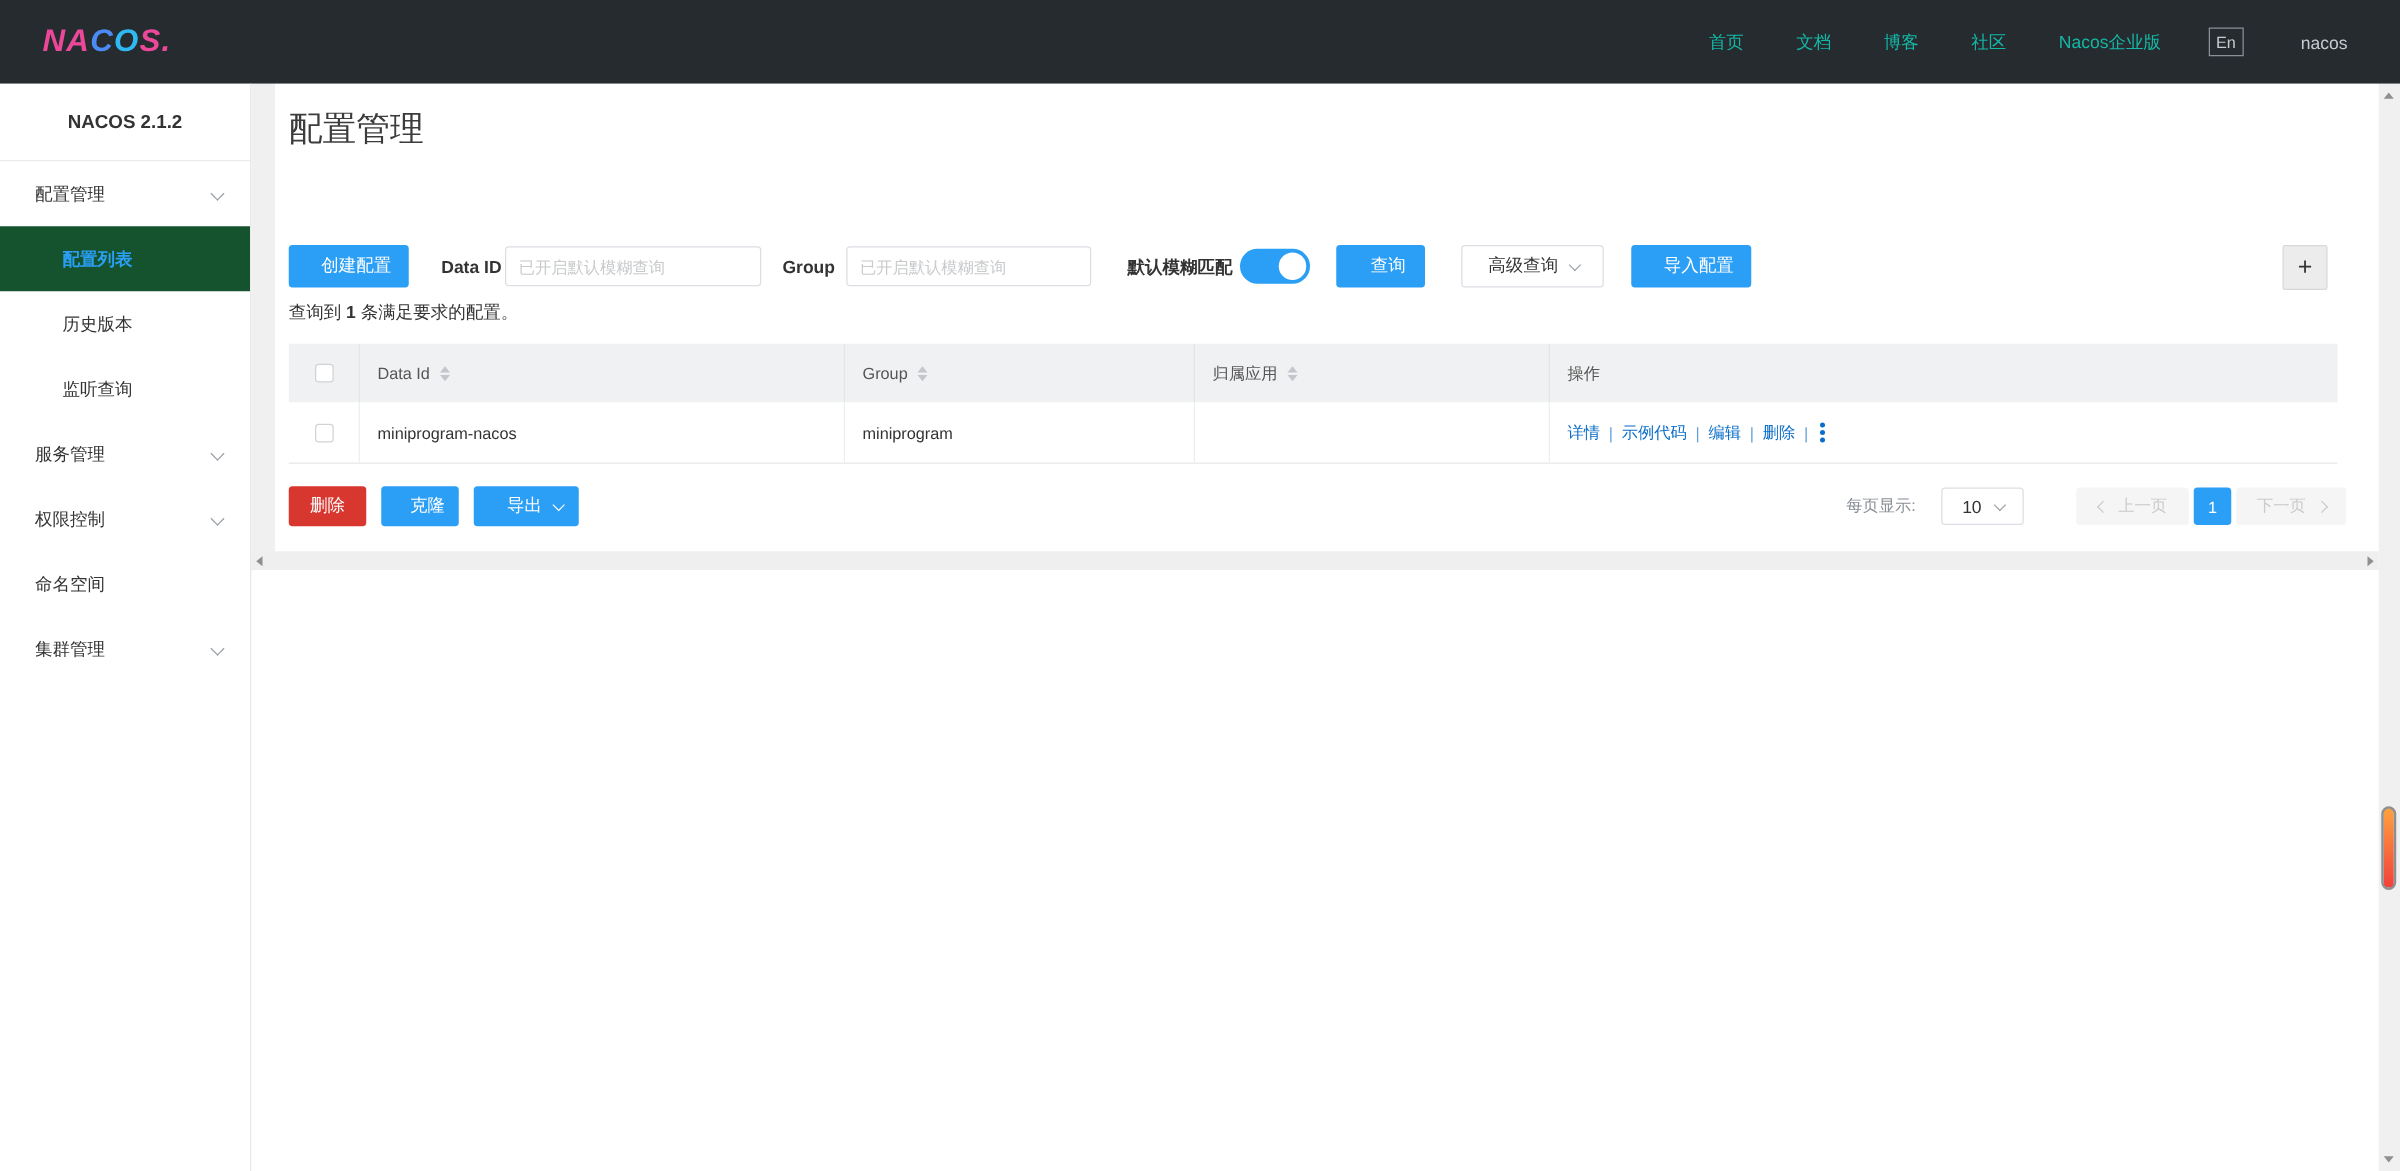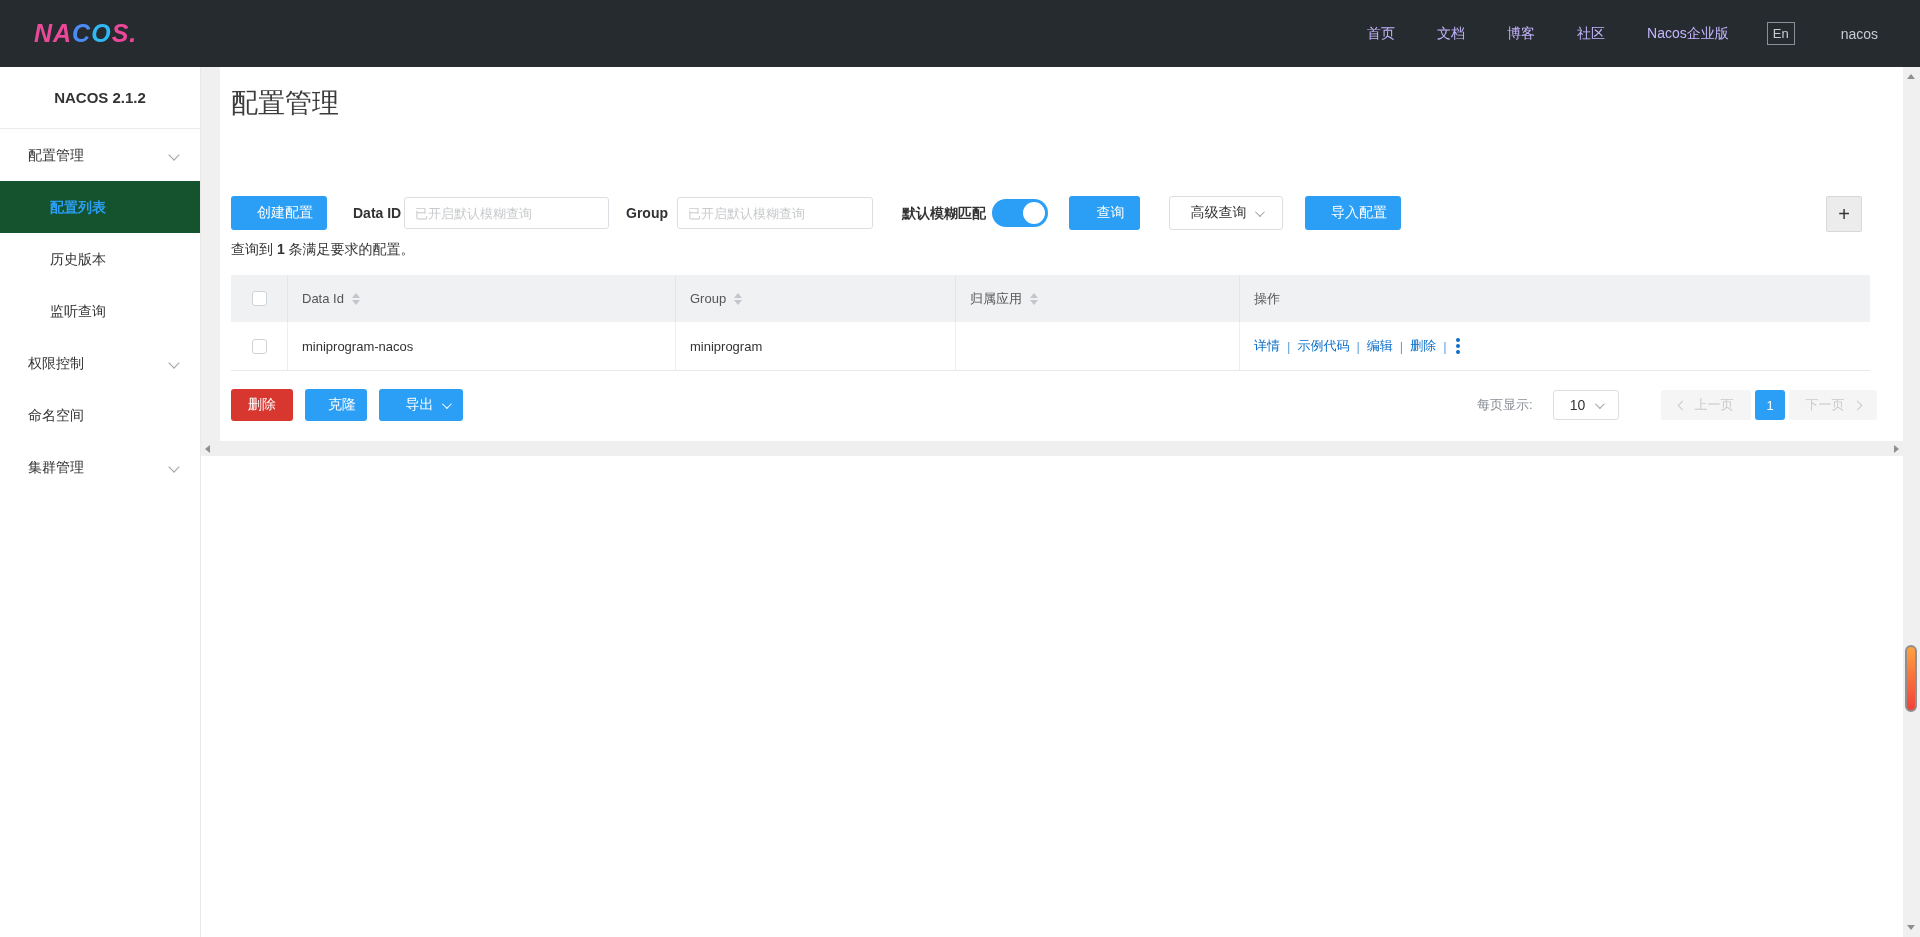--- a/index.html
+++ b/index.html
@@ -8,21 +8,21 @@
   #app { position:relative; width:1920px; height:937px; overflow:hidden; background:#fff; }
 
   
   .topnav { position:absolute; left:0; top:0; width:1920px; height:67px; background:#262b30;
             display:flex; align-items:center; justify-content:space-between; padding:0 42px 0 34px; }
   .logo { font-size:25px; font-weight:800; font-style:italic; letter-spacing:1px; color:#fff; cursor:pointer; }
   .logo .lp-na, .logo .lp-s { color:#ec4899; }
   .logo .lp-c { color:#4b8bf5; }
   .logo .lp-o { color:#30b8f3; }
   .nav-right { display:flex; align-items:center; }
-  .nav-item { color:#c4b5fd; font-size:14px; margin-left:42px; cursor:pointer; }
+  .nav-item { color:#14b8a6; font-size:14px; margin-left:42px; cursor:pointer; }
   .lang-btn { margin-left:38px; color:#c7ccd1; font-size:13px; border:1px solid #8b9096; border-radius:0;
               padding:3px 5px; cursor:pointer; }
   .nav-user { color:#c7ccd1; font-size:14px; margin-left:46px; cursor:pointer; }
 
   
   .sidebar { position:absolute; left:0; top:67px; width:201px; height:870px; background:#fff;
              border-right:1px solid #e8e8e8; }
   .sb-version { height:62px; line-height:62px; text-align:center; font-size:15px; font-weight:bold;
                 color:#333; border-bottom:1px solid #ebebeb; }
   .sb-item { position:relative; height:52px; line-height:52px; font-size:14px; color:#333;
@@ -166,20 +166,24 @@
     <div class="sb-item sb-sub sb-active">
       <span>配置列表</span>
     </div>
     <div class="sb-item sb-sub">
       <span>历史版本</span>
     </div>
     <div class="sb-item sb-sub">
       <span>监听查询</span>
     </div>
     <div class="sb-item">
+      <span>服务管理</span>
+      <i class="sb-chevron"></i>
+    </div>
+    <div class="sb-item">
       <span>权限控制</span>
       <i class="sb-chevron"></i>
     </div>
     <div class="sb-item">
       <span>命名空间</span>
     </div>
     <div class="sb-item">
       <span>集群管理</span>
       <i class="sb-chevron"></i>
     </div>

